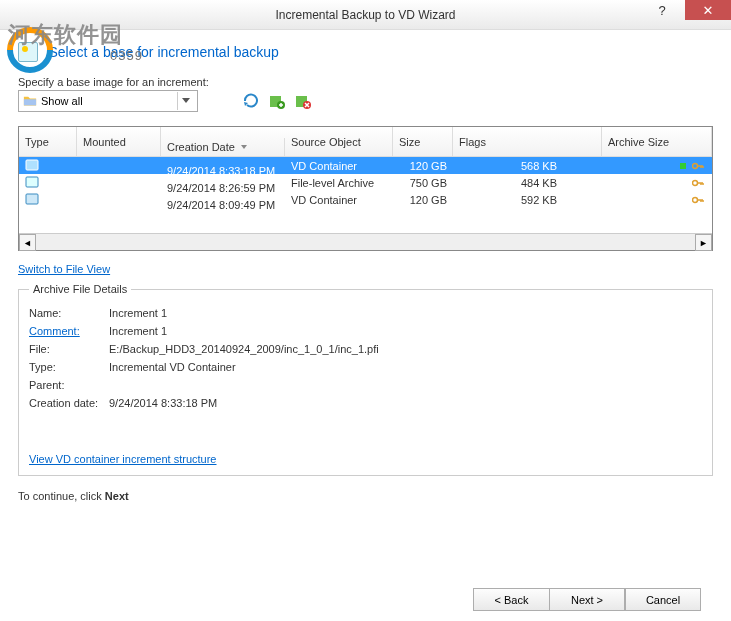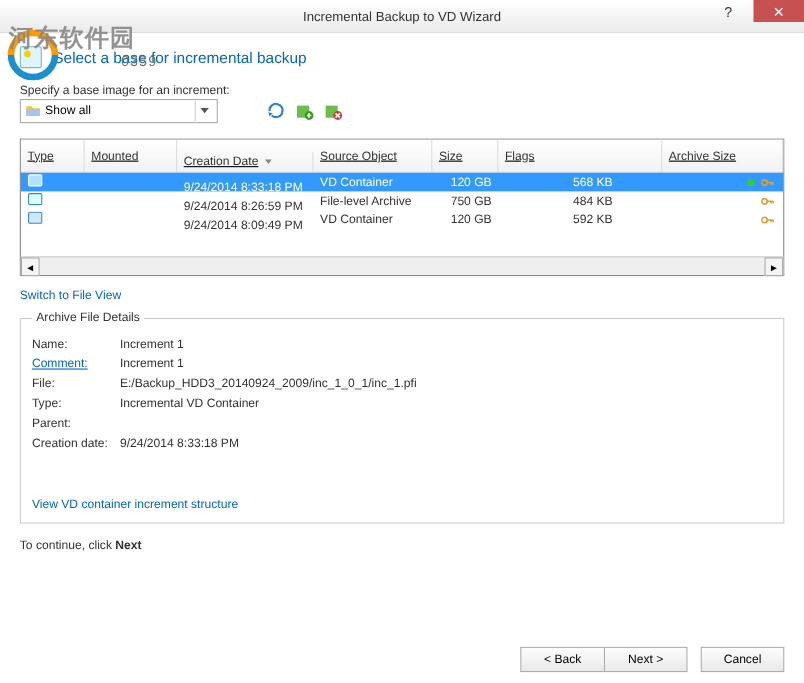--- a/index.html
+++ b/index.html
@@ -21,54 +21,54 @@
 
 .label-sm { font-size: 11px; color: #333; margin-top: 14px; display: block; }
 
 .dropdown-row { display: flex; align-items: center; gap: 8px; margin-top: 2px; }
 .dropdown { width: 180px; height: 22px; border: 1px solid #aaa; display: flex; align-items: center; padding: 0 4px; font-size: 11px; background: #fff; cursor: pointer; }
 .dropdown .dd-icon { width: 14px; height: 14px; margin-right: 4px; }
 .dropdown .chev { margin-left: auto; width: 16px; height: 18px; border-left: 1px solid #ccc; display: flex; align-items: center; justify-content: center; }
 .icon-btn { width: 18px; height: 18px; cursor: pointer; }
 
 .table-wrap { border: 1px solid #888; margin-top: 14px; background: #fff; }
-.thead { display: flex; background: linear-gradient(#fff,#f2f2f2); border-bottom: 1px solid #ddd; text-decoration: underline; }
+.thead { display: flex; background: linear-gradient(#fff,#f2f2f2); border-bottom: 1px solid #ddd; }
 .th { font-size: 11px; color: #333; padding: 3px 6px; border-right: 1px solid #ddd; text-align: left; display: flex; align-items: center; gap: 4px; }
 .tbody { min-height: 76px; }
 .tr { display: flex; font-size: 11px; color: #333; height: 17px; align-items: center; }
 .tr.sel { background: #3399ff; color: #fff; }
 .td { padding: 0 6px; overflow: hidden; white-space: nowrap; }
 .td.right { text-align: right; }
 .col-type { width: 58px; }
 .col-mounted { width: 84px; }
 .col-date { width: 124px; margin-top: 11px; }
 .col-source { width: 108px; }
 .col-size { width: 60px; text-align: right; }
 .col-archive { width: 110px; text-align: right; }
 .col-flags { width: 60px; }
 .flags-cell { display:flex; gap:6px; align-items:center; justify-content:flex-end; padding-right:8px;}
 
 .scroll-foot { display:flex; border-top:1px solid #ccc; background:#efefef; height:17px; }
 .scroll-foot .arrow { width:17px; height:17px; border:1px solid #aaa; background:#f5f5f5; display:flex; align-items:center; justify-content:center; font-size:9px; cursor:pointer;}
 .scroll-foot .track { flex:1; }
 
-.link { color: #0066cc; font-size: 11px; cursor: pointer; }
+.link { color: #0066cc; text-decoration: underline; font-size: 11px; cursor: pointer; }
 .link-row { margin-top: 8px; }
 
 fieldset { border: 1px solid #ccc; margin-top: 6px; padding: 6px 10px 10px 10px; }
 legend { font-size: 11px; color: #333; padding: 0 4px; }
 .detail-row { display: flex; font-size: 11px; color: #333; margin-top: 6px; }
 .detail-label { width: 80px; }
 .detail-row .link { text-decoration: underline; }
 .bottom-link { margin-top: 44px; font-size:11px; }
 
 .footer-text { font-size: 11px; color: #333; margin-top: 14px; }
 .footer-text b { font-weight: bold; }
 
-.button-bar { position: absolute; bottom: 10px; right: 18px; display: flex; gap: 12px; }
+.button-bar { position: absolute; bottom: 10px; right: 30px; display: flex; gap: 0; }
 .btn { min-width: 76px; height: 23px; border: 1px solid #adadad; background: linear-gradient(#fdfdfd,#e9e9e9); font-size: 11px; cursor: pointer; padding: 0 12px; }
 .btn-group { display:flex; }
 .btn-group .btn:first-child { border-right: none; }
 
 .row-icon { width:14px; height:12px; display:inline-block; }
 .flag-dot { width:6px; height:6px; background:#3c3; display:inline-block; }
 .key-icon { width:12px; height:10px; display:inline-block; }
 
 .sort-arrow { width:0;height:0;border-left:3px solid transparent;border-right:3px solid transparent;border-top:4px solid #888;display:inline-block;margin-left:2px;}
 </style>

